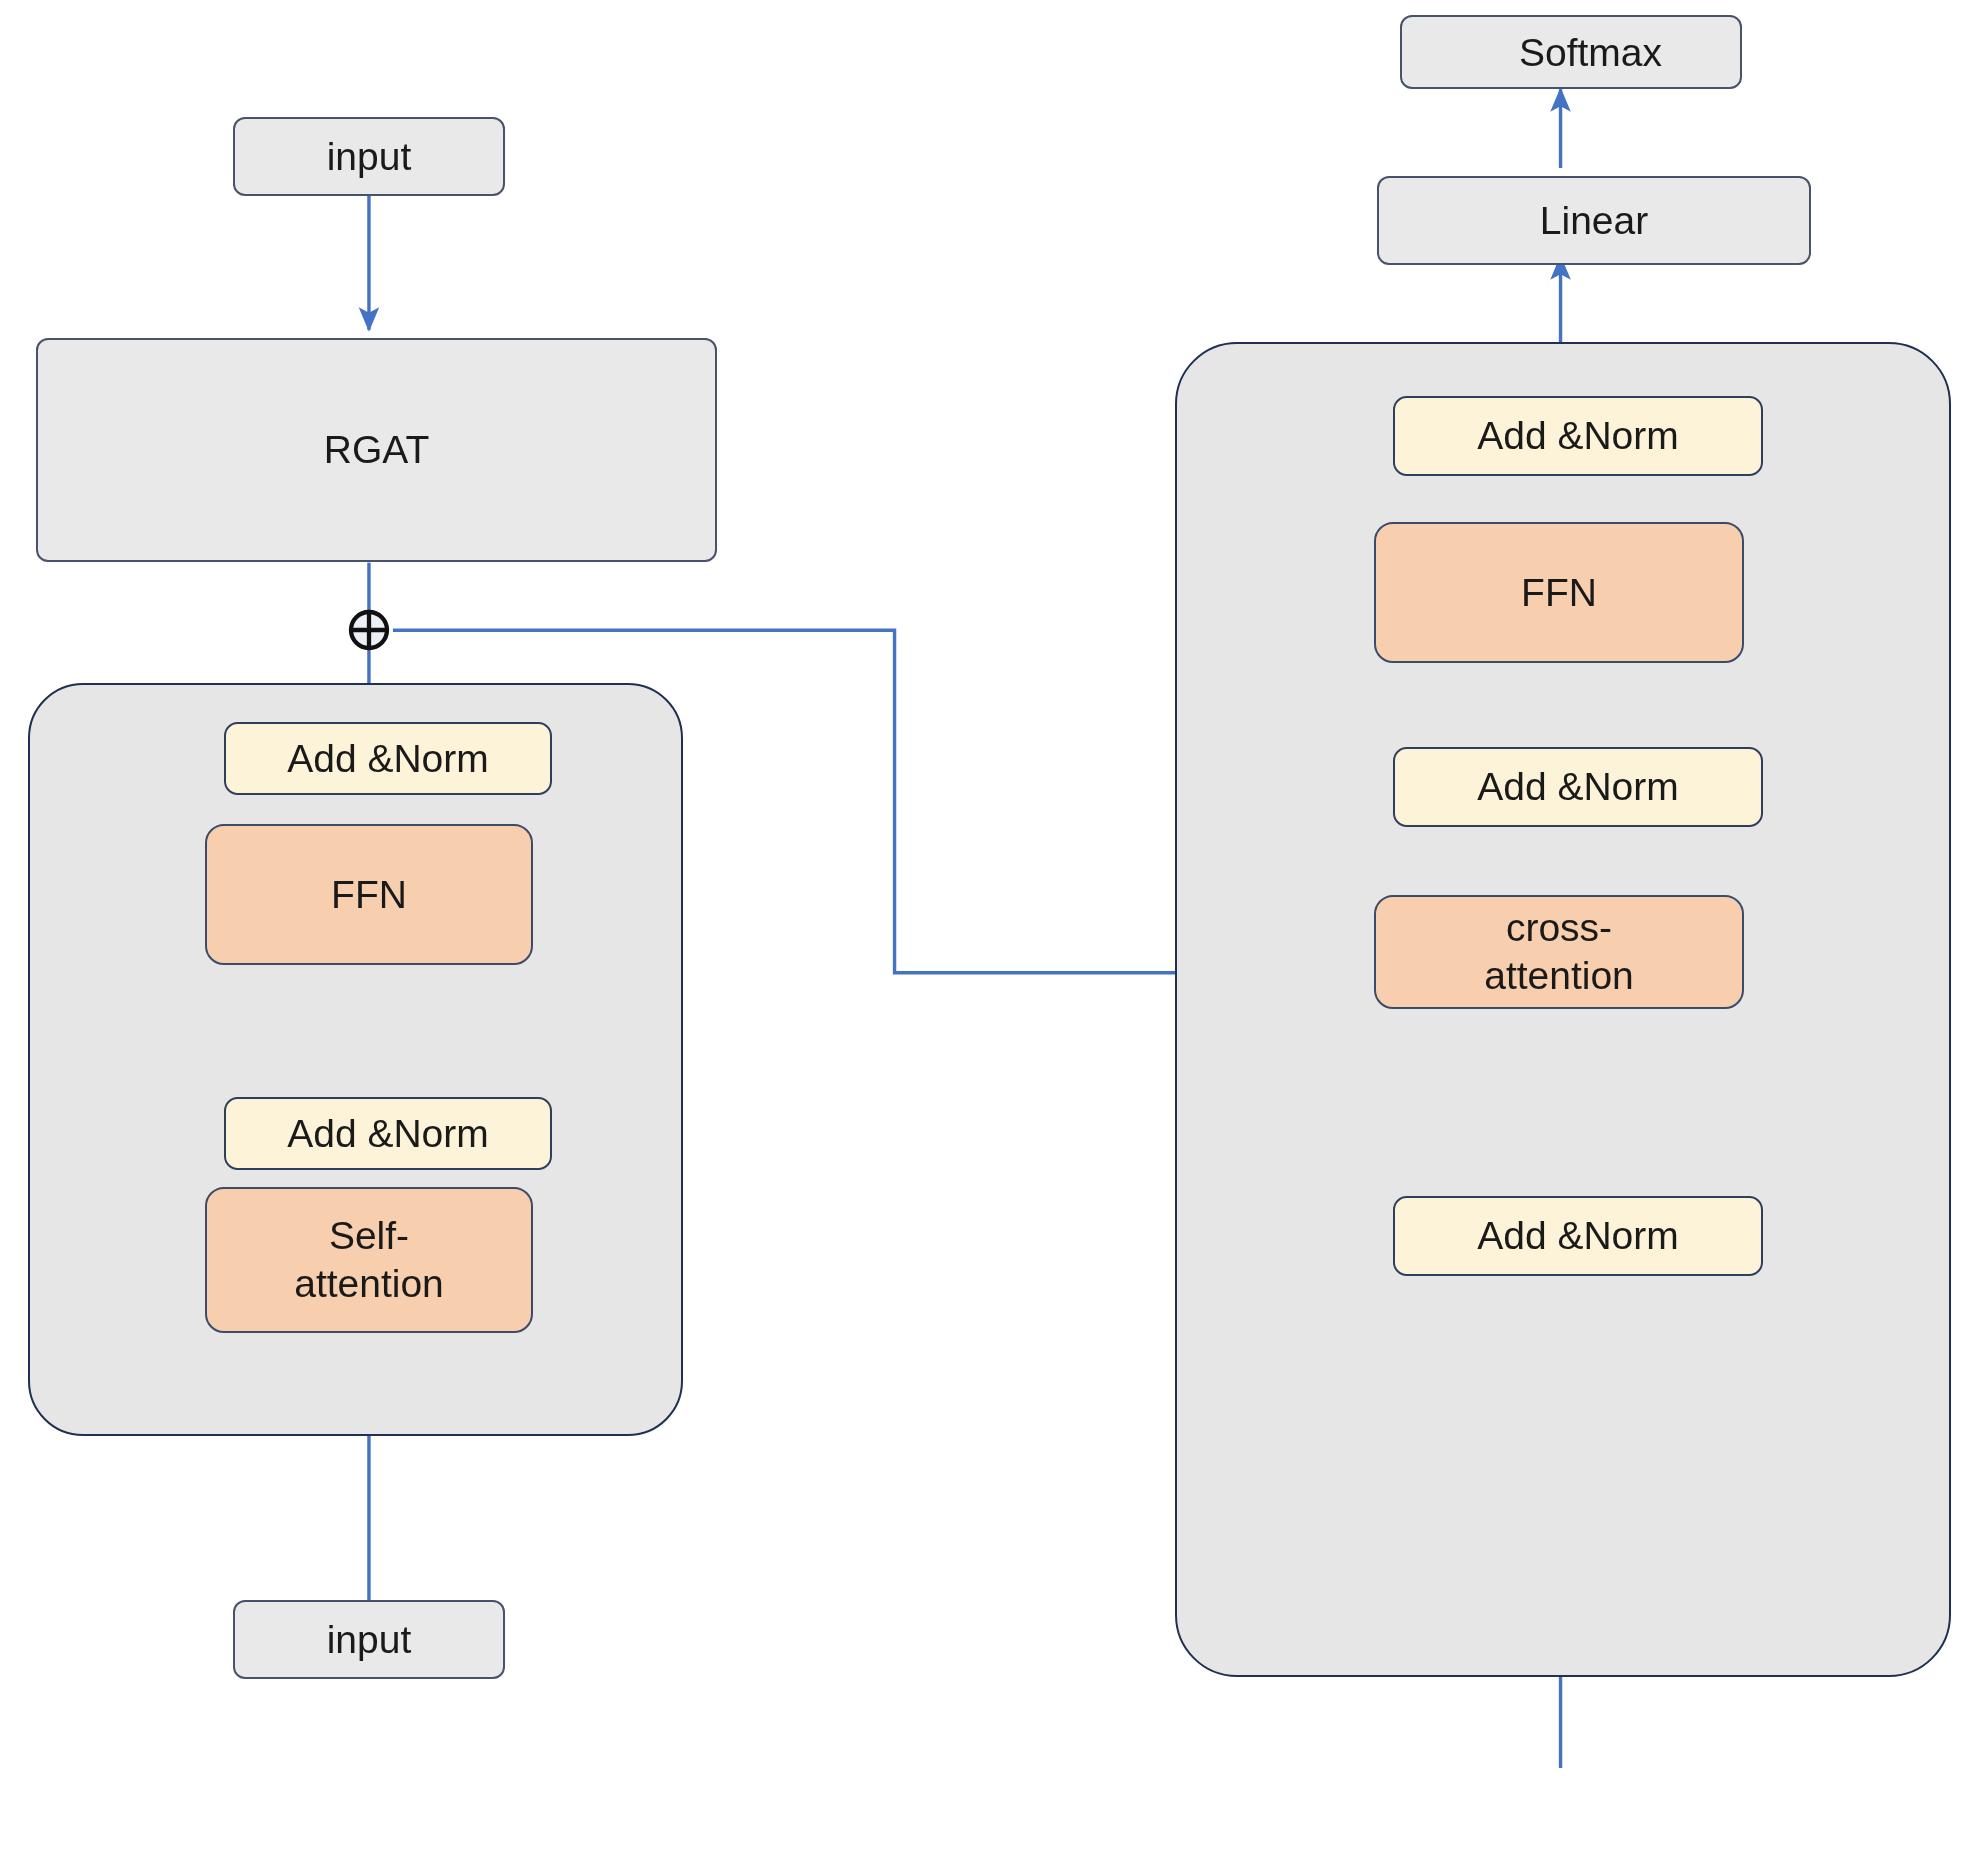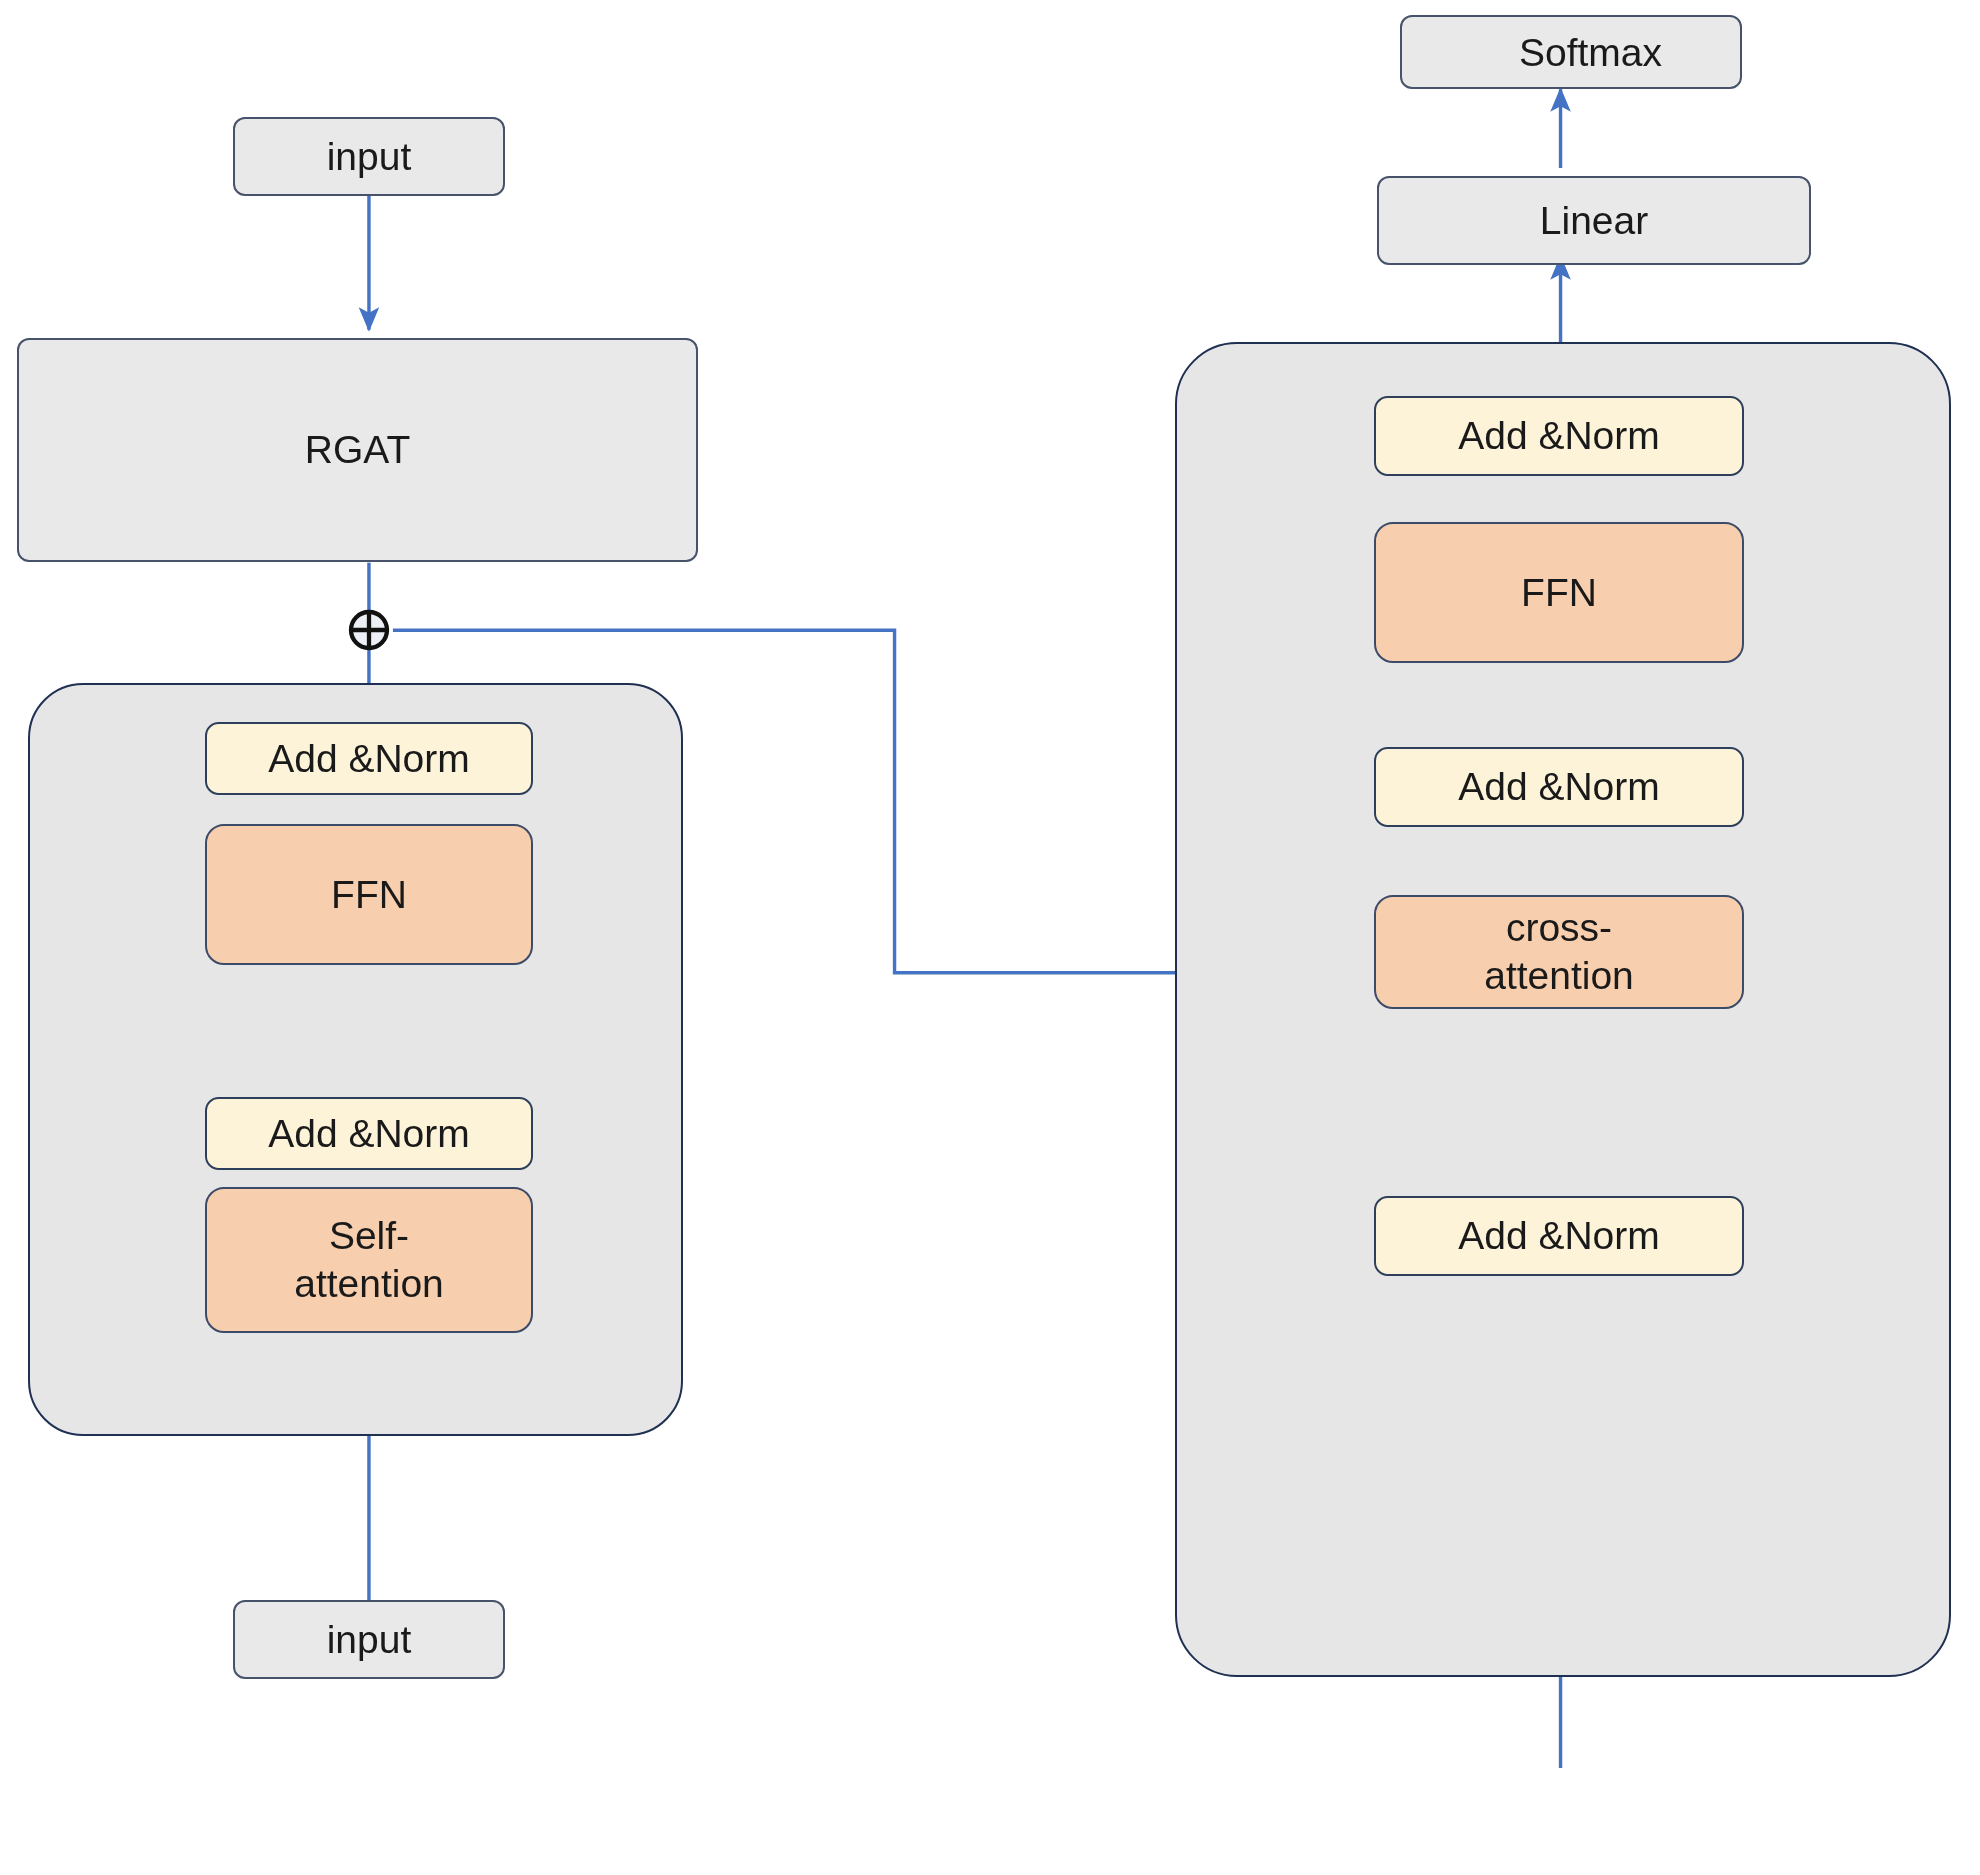--- a/index.html
+++ b/index.html
@@ -40,20 +40,21 @@
     background: #e9e9e9;
     border: 2.6px solid #46536b;
     border-radius: 12px;
     font-size: 39px;
   }
   .node.addnorm {
     background: #fdf3d8;
     border: 2.6px solid #2e3f5c;
     border-radius: 13.7px;
     font-size: 39px;
+    margin-left: 19px;
   }
   .node.attn {
     background: #f8cfae;
     border: 2.6px solid #3b4b68;
     border-radius: 19px;
     font-size: 39px;
   }
   .container-box {
     position: absolute;
     box-sizing: border-box;
@@ -115,21 +116,21 @@
       <line x1="1823" y1="196" x2="1823" y2="104" marker-end="url(#arrowhead)"></line>
     </g>
   </svg>
 
   <div class="container-box encoder" style="left:28px; top:683px; width:655px; height:753px;"></div>
 
   <div class="container-box" style="left:1175px; top:342px; width:776px; height:1335px;"></div>
 
   <div class="node plain" style="left:233px; top:117px; width:272px; height:79px;">input</div>
 
-  <div class="node plain" style="left:17px; top:338px; width:681px; height:224px;">RGAT</div>
+  <div class="node plain" style="left:36px; top:338px; width:681px; height:224px;">RGAT</div>
 
   <div class="node addnorm" style="left:205px; top:722px; width:328px; height:73px;">Add &amp;Norm</div>
 
   <div class="node attn" style="left:205px; top:824px; width:328px; height:141px;">FFN</div>
 
   <div class="node addnorm" style="left:205px; top:1097px; width:328px; height:73px;">Add &amp;Norm</div>
 
   <div class="node attn" style="left:205px; top:1187px; width:328px; height:146px;">Self-
 attention</div>
 

